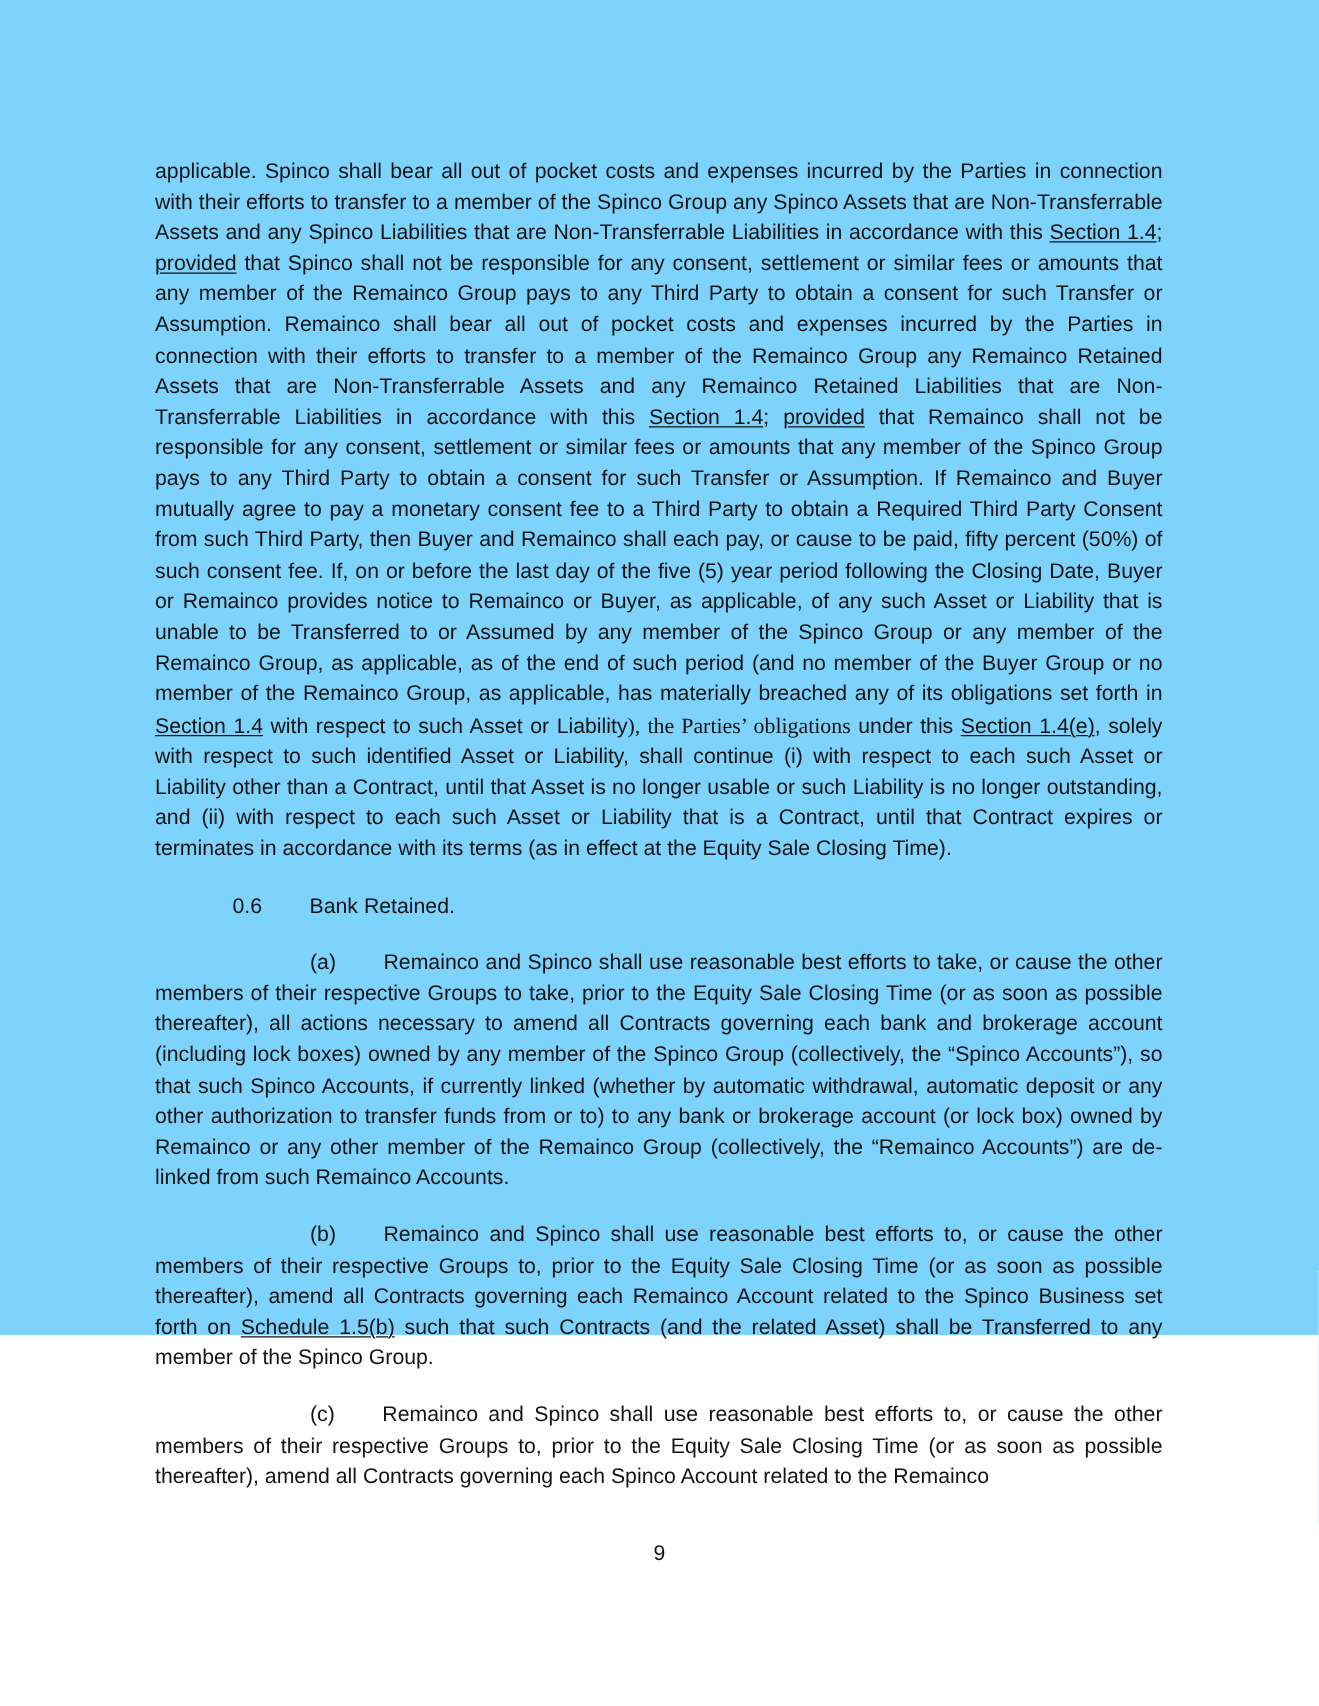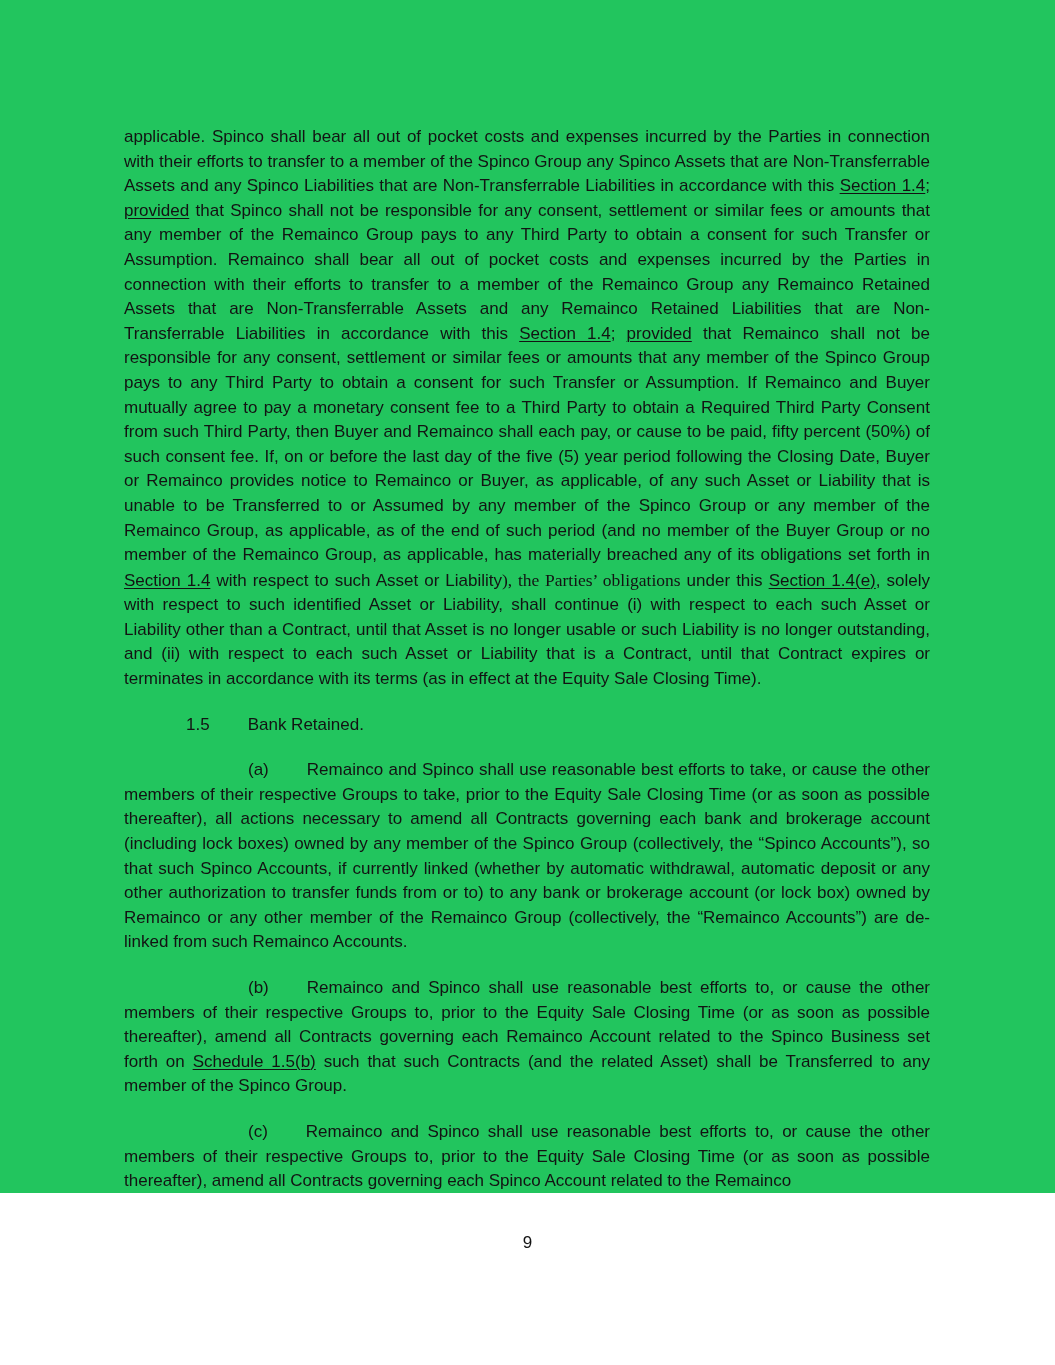--- a/index.html
+++ b/index.html
@@ -8,23 +8,23 @@
     width: 1055px;
     height: 1365px;
     background: #ffffff;
     font-family: "Liberation Sans", sans-serif;
     color: #131313;
     overflow: hidden;
   }
   .page {
     position: relative;
     width: 1055px;
-    height: 1193px;
+    height: 1068px;
     padding: 125px 125px 0 124px;
-    background: #22c55e;
+    background: #7dd3fc;
   }
   .page-body p {
     margin: 0 0 21px 0;
     font-size: 17px;
     line-height: 24.6px;
     text-align: justify;
   }
   p.heading {
     text-align: left;
     padding-left: 62px;
@@ -57,19 +57,19 @@
     line-height: 24.6px;
     color: #131313;
   }
 </style>
 </head>
 <body>
 
 <div class="page">
   <div class="page-body">
       <p class="para"><span class="seg-plain">applicable.  Spinco shall bear all out of pocket costs and expenses incurred by the Parties in connection with their efforts to transfer to a member of the Spinco Group any Spinco Assets that are Non-Transferrable Assets and any Spinco Liabilities that are Non-Transferrable Liabilities in accordance with this </span><span class="seg-underline">Section 1.4</span><span class="seg-plain">; </span><span class="seg-underline">provided</span><span class="seg-plain"> that Spinco shall not be responsible for any consent, settlement or similar fees or amounts that any member of the Remainco Group pays to any Third Party to obtain a consent for such Transfer or Assumption.  Remainco shall bear all out of pocket costs and expenses incurred by the Parties in connection with their efforts to transfer to a member of the Remainco Group any Remainco Retained Assets that are Non-Transferrable Assets and any Remainco Retained Liabilities that are Non-Transferrable Liabilities in accordance with this </span><span class="seg-underline">Section 1.4</span><span class="seg-plain">; </span><span class="seg-underline">provided</span><span class="seg-plain"> that Remainco shall not be responsible for any consent, settlement or similar fees or amounts that any member of the Spinco Group pays to any Third Party to obtain a consent for such Transfer or Assumption.  If Remainco and Buyer mutually agree to pay a monetary consent fee to a Third Party to obtain a Required Third Party Consent from such Third Party, then Buyer and Remainco shall each pay, or cause to be paid, fifty percent (50%) of such consent fee.  If, on or before the last day of the five (5) year period following the Closing Date, Buyer or Remainco provides notice to Remainco or Buyer, as applicable, of any such Asset or Liability that is unable to be Transferred to or Assumed by any member of the Spinco Group or any member of the Remainco Group, as applicable, as of the end of such period (and no member of the Buyer Group or no member of the Remainco Group, as applicable, has materially breached any of its obligations set forth in </span><span class="seg-underline">Section 1.4</span><span class="seg-plain"> with respect to such Asset or Liability</span><span class="seg-serif">), the Parties’ obligations</span><span class="seg-plain"> under this </span><span class="seg-underline">Section 1.4(e)</span><span class="seg-plain">, solely with respect to such identified Asset or Liability, shall continue (i) with respect to each such Asset or Liability other than a Contract, until that Asset is no longer usable or such Liability is no longer outstanding, and (ii) with respect to each such Asset or Liability that is a Contract, until that Contract expires or terminates in accordance with its terms (as in effect at the Equity Sale Closing Time).</span></p>
-      <p class="heading"><span class="h-num">1.5</span><span class="spacer"></span><span class="h-title">Bank Retained.</span></p>
+      <p class="heading"><span class="h-num">0.6</span><span class="spacer"></span><span class="h-title">Bank Retained.</span></p>
       <p class="para lettered"><span class="letter">(a)</span><span class="spacer"></span><span class="seg-plain">Remainco and Spinco shall use reasonable best efforts to take, or cause the other members of their respective Groups to take, prior to the Equity Sale Closing Time (or as soon as possible thereafter), all actions necessary to amend all Contracts governing each bank and brokerage account (including lock boxes) owned by any member of the Spinco Group (collectively, the “Spinco Accounts”), so that such Spinco Accounts, if currently linked (whether by automatic withdrawal, automatic deposit or any other authorization to transfer funds from or to) to any bank or brokerage account (or lock box) owned by Remainco or any other member of the Remainco Group (collectively, the “Remainco Accounts”) are de-linked from such Remainco Accounts.</span></p>
       <p class="para lettered"><span class="letter">(b)</span><span class="spacer"></span><span class="seg-plain">Remainco and Spinco shall use reasonable best efforts to, or cause the other members of their respective Groups to, prior to the Equity Sale Closing Time (or as soon as possible thereafter), amend all Contracts governing each Remainco Account related to the Spinco Business set forth on </span><span class="seg-underline">Schedule 1.5(b)</span><span class="seg-plain"> such that such Contracts (and the related Asset) shall be Transferred to any member of the Spinco Group.</span></p>
       <p class="para lettered"><span class="letter">(c)</span><span class="spacer"></span><span class="seg-plain">Remainco and Spinco shall use reasonable best efforts to, or cause the other members of their respective Groups to, prior to the Equity Sale Closing Time (or as soon as possible thereafter), amend all Contracts governing each Spinco Account related to the Remainco</span></p>
     </div>
   <div class="page-number">9</div>
 </div>
 
 </body></html>

